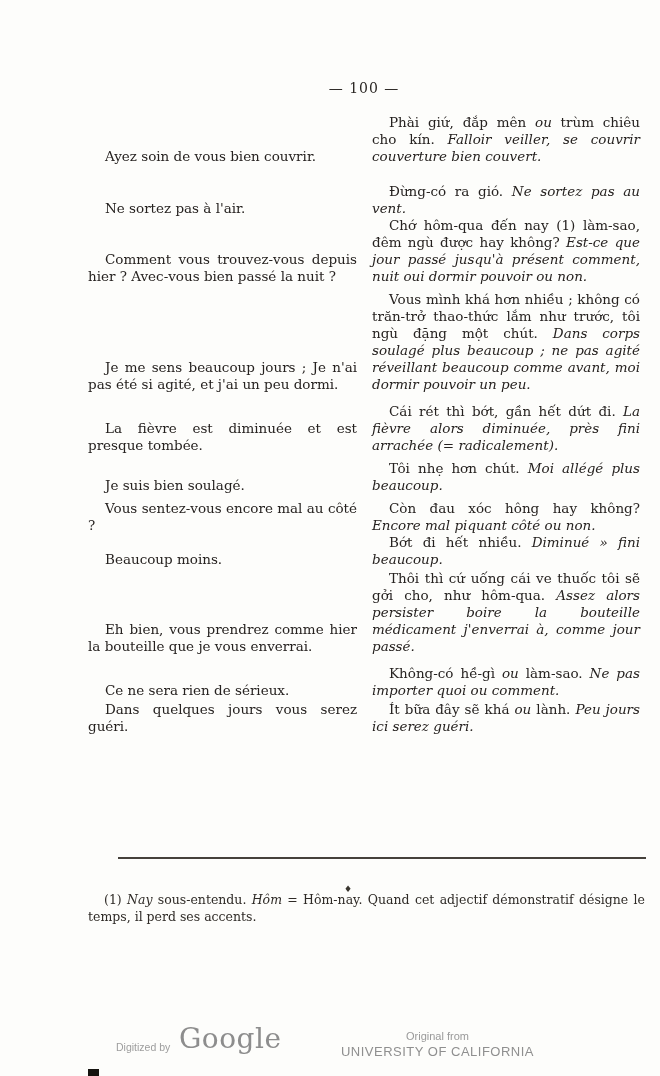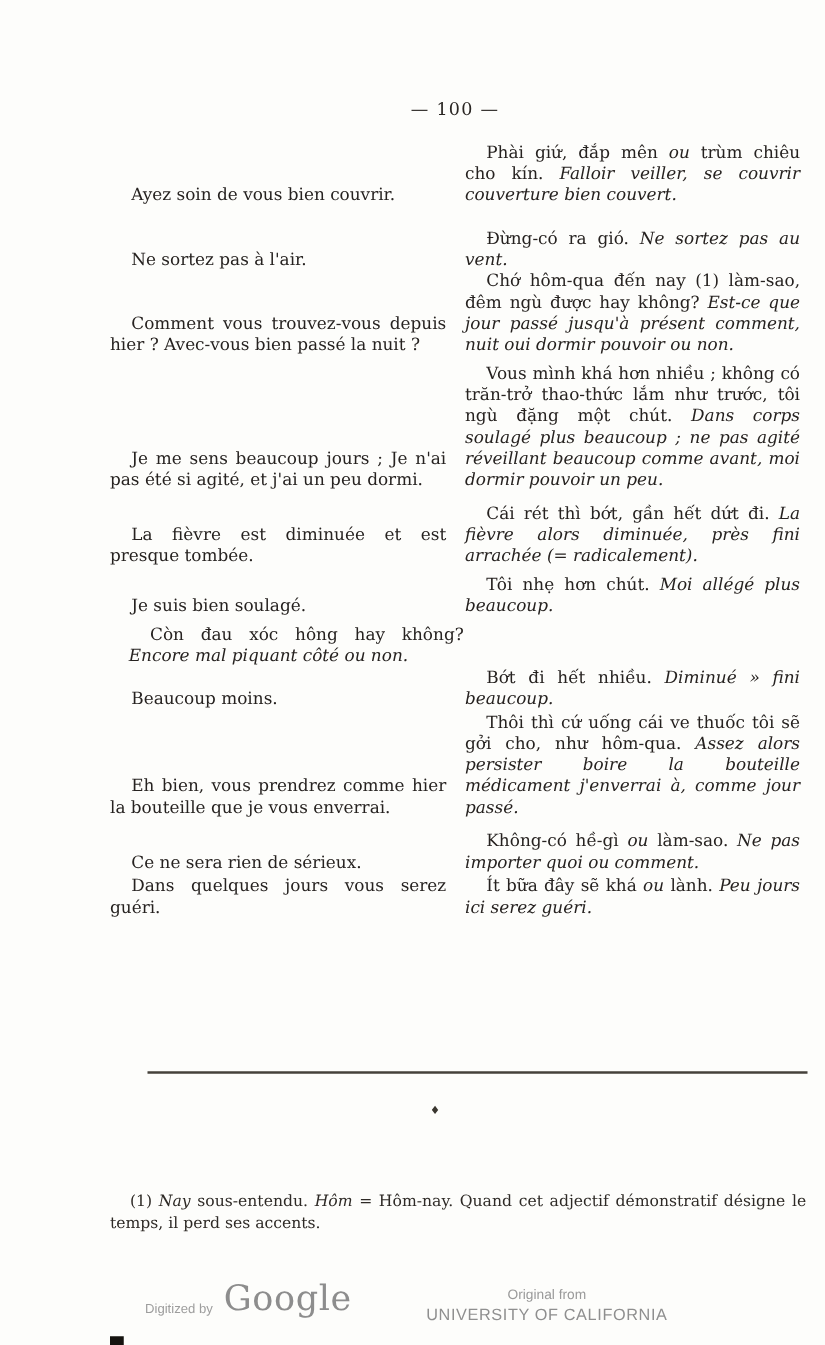--- a/index.html
+++ b/index.html
@@ -38,21 +38,21 @@
   .footnote-rule{
     position:absolute;left:118px;top:857px;
     width:528px;height:2px;
     background:#45413b;
   }
   .footnote-ornament{
     position:absolute;left:344px;top:884px;
     font-size:9px;color:#3a362f;
   }
   .footnote-text{
-    position:absolute;left:88px;top:952px;width:557px;
+    position:absolute;left:88px;top:891px;width:557px;
     font-size:12.5px;line-height:17px;
     text-align:justify;text-indent:16px;
     margin:0;color:#2e2a26;
   }
   .footnote-text i{font-style:italic;}
   .digitized-by{
     position:absolute;left:116px;top:1041px;
     font-family:"Liberation Sans","DejaVu Sans",sans-serif;
     font-size:10.5px;color:#9d9d9d;
   }
@@ -107,20 +107,21 @@
       <p class="cell cell-left"><span>La fièvre est diminuée et est presque tombée.</span></p>
       <p class="cell cell-right"><span>Cái rét thì bớt, gần hết dứt đi. </span><i>La fièvre alors diminuée, près fini arrachée (= radicalement).</i></p>
     </div>
 
     <div class="phrase-row" style="margin-bottom: 6px;">
       <p class="cell cell-left"><span>Je suis bien soulagé.</span></p>
       <p class="cell cell-right"><span>Tôi nhẹ hơn chút. </span><i>Moi allégé plus beaucoup.</i></p>
     </div>
 
     <div class="phrase-row" style="margin-bottom: 0px;">
+      <p class="cell cell-left"><span>Vous sentez-vous encore mal au côté ?</span></p>
       <p class="cell cell-right"><span>Còn đau xóc hông hay không? </span><i>Encore mal piquant côté ou non.</i></p>
     </div>
 
     <div class="phrase-row" style="margin-bottom: 2px;">
       <p class="cell cell-left"><span>Beaucoup moins.</span></p>
       <p class="cell cell-right"><span>Bớt đi hết nhiều. </span><i>Diminué » fini beaucoup.</i></p>
     </div>
 
     <div class="phrase-row" style="margin-bottom: 10px;">
       <p class="cell cell-left"><span>Eh bien, vous prendrez comme hier la bouteille que je vous enverrai.</span></p>

